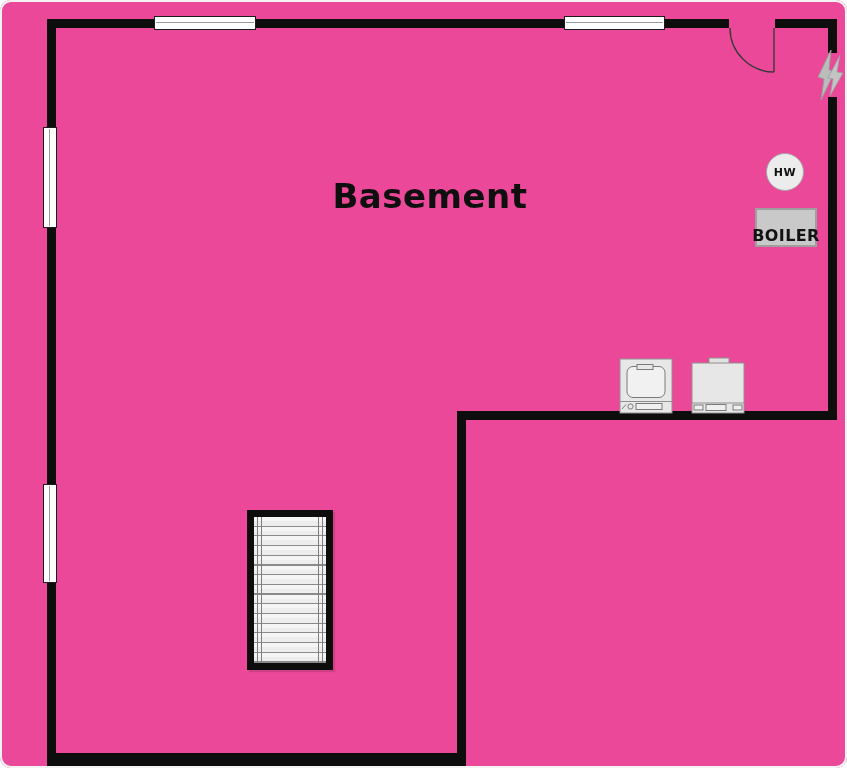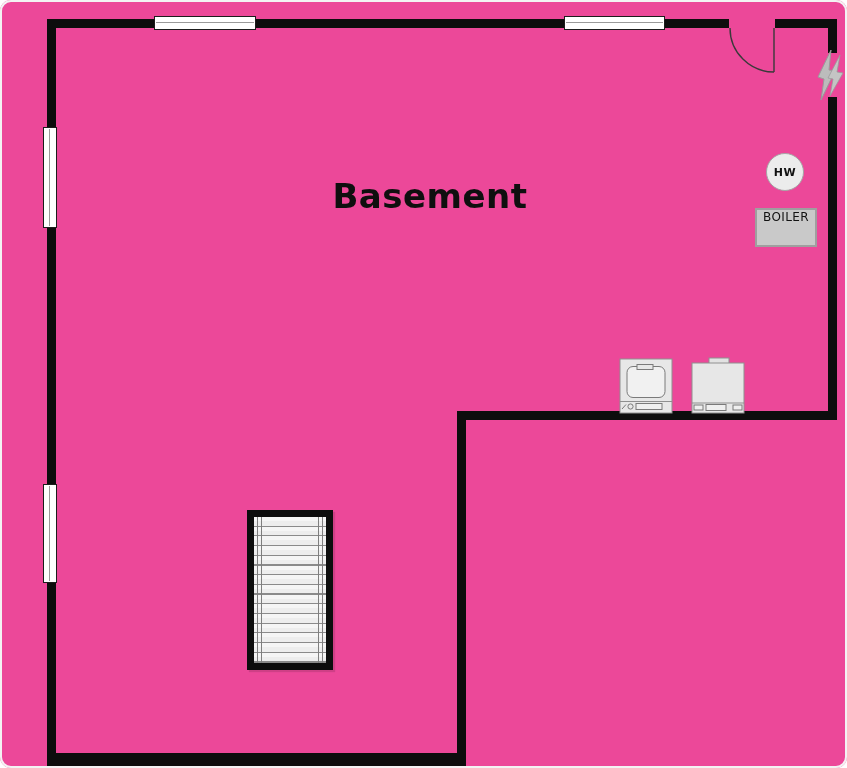--- a/index.html
+++ b/index.html
@@ -27,22 +27,22 @@
   }
   .hw{
     position:absolute;left:766px;top:153px;width:38px;height:38px;
     border-radius:50%;background:#ececec;border:1px solid #a6a6a6;
     box-sizing:border-box;display:flex;align-items:center;justify-content:center;
     font-size:11px;font-weight:bold;color:#111;letter-spacing:0.5px;
   }
   .boiler{
     position:absolute;left:755px;top:208px;width:62px;height:39px;
     background:#c9c9c9;border:2px solid #9f9f9f;box-sizing:border-box;
-    display:flex;align-items:flex-start;justify-content:center;
-    font-size:12px;font-weight:normal;color:#121212;letter-spacing:0.4px;
+    display:flex;align-items:flex-end;justify-content:center;
+    font-size:16px;font-weight:bold;color:#121212;letter-spacing:0.4px;
   }
   .stairs{
     position:absolute;left:247px;top:510px;width:86px;height:160px;
     box-sizing:border-box;border:7px solid #0d0d0d;
     background:repeating-linear-gradient(180deg,
       #f5f5f5 0px,#f5f5f5 4px,#ededed 4px,#ededed 8.5px,
       #8a8a8a 8.5px,#8a8a8a 9.7px);
     box-shadow:2px 2px 1px rgba(0,0,0,0.12);
   }
   .stairs .rail{position:absolute;top:0;bottom:0;width:1px;background:#7e7e7e;}

